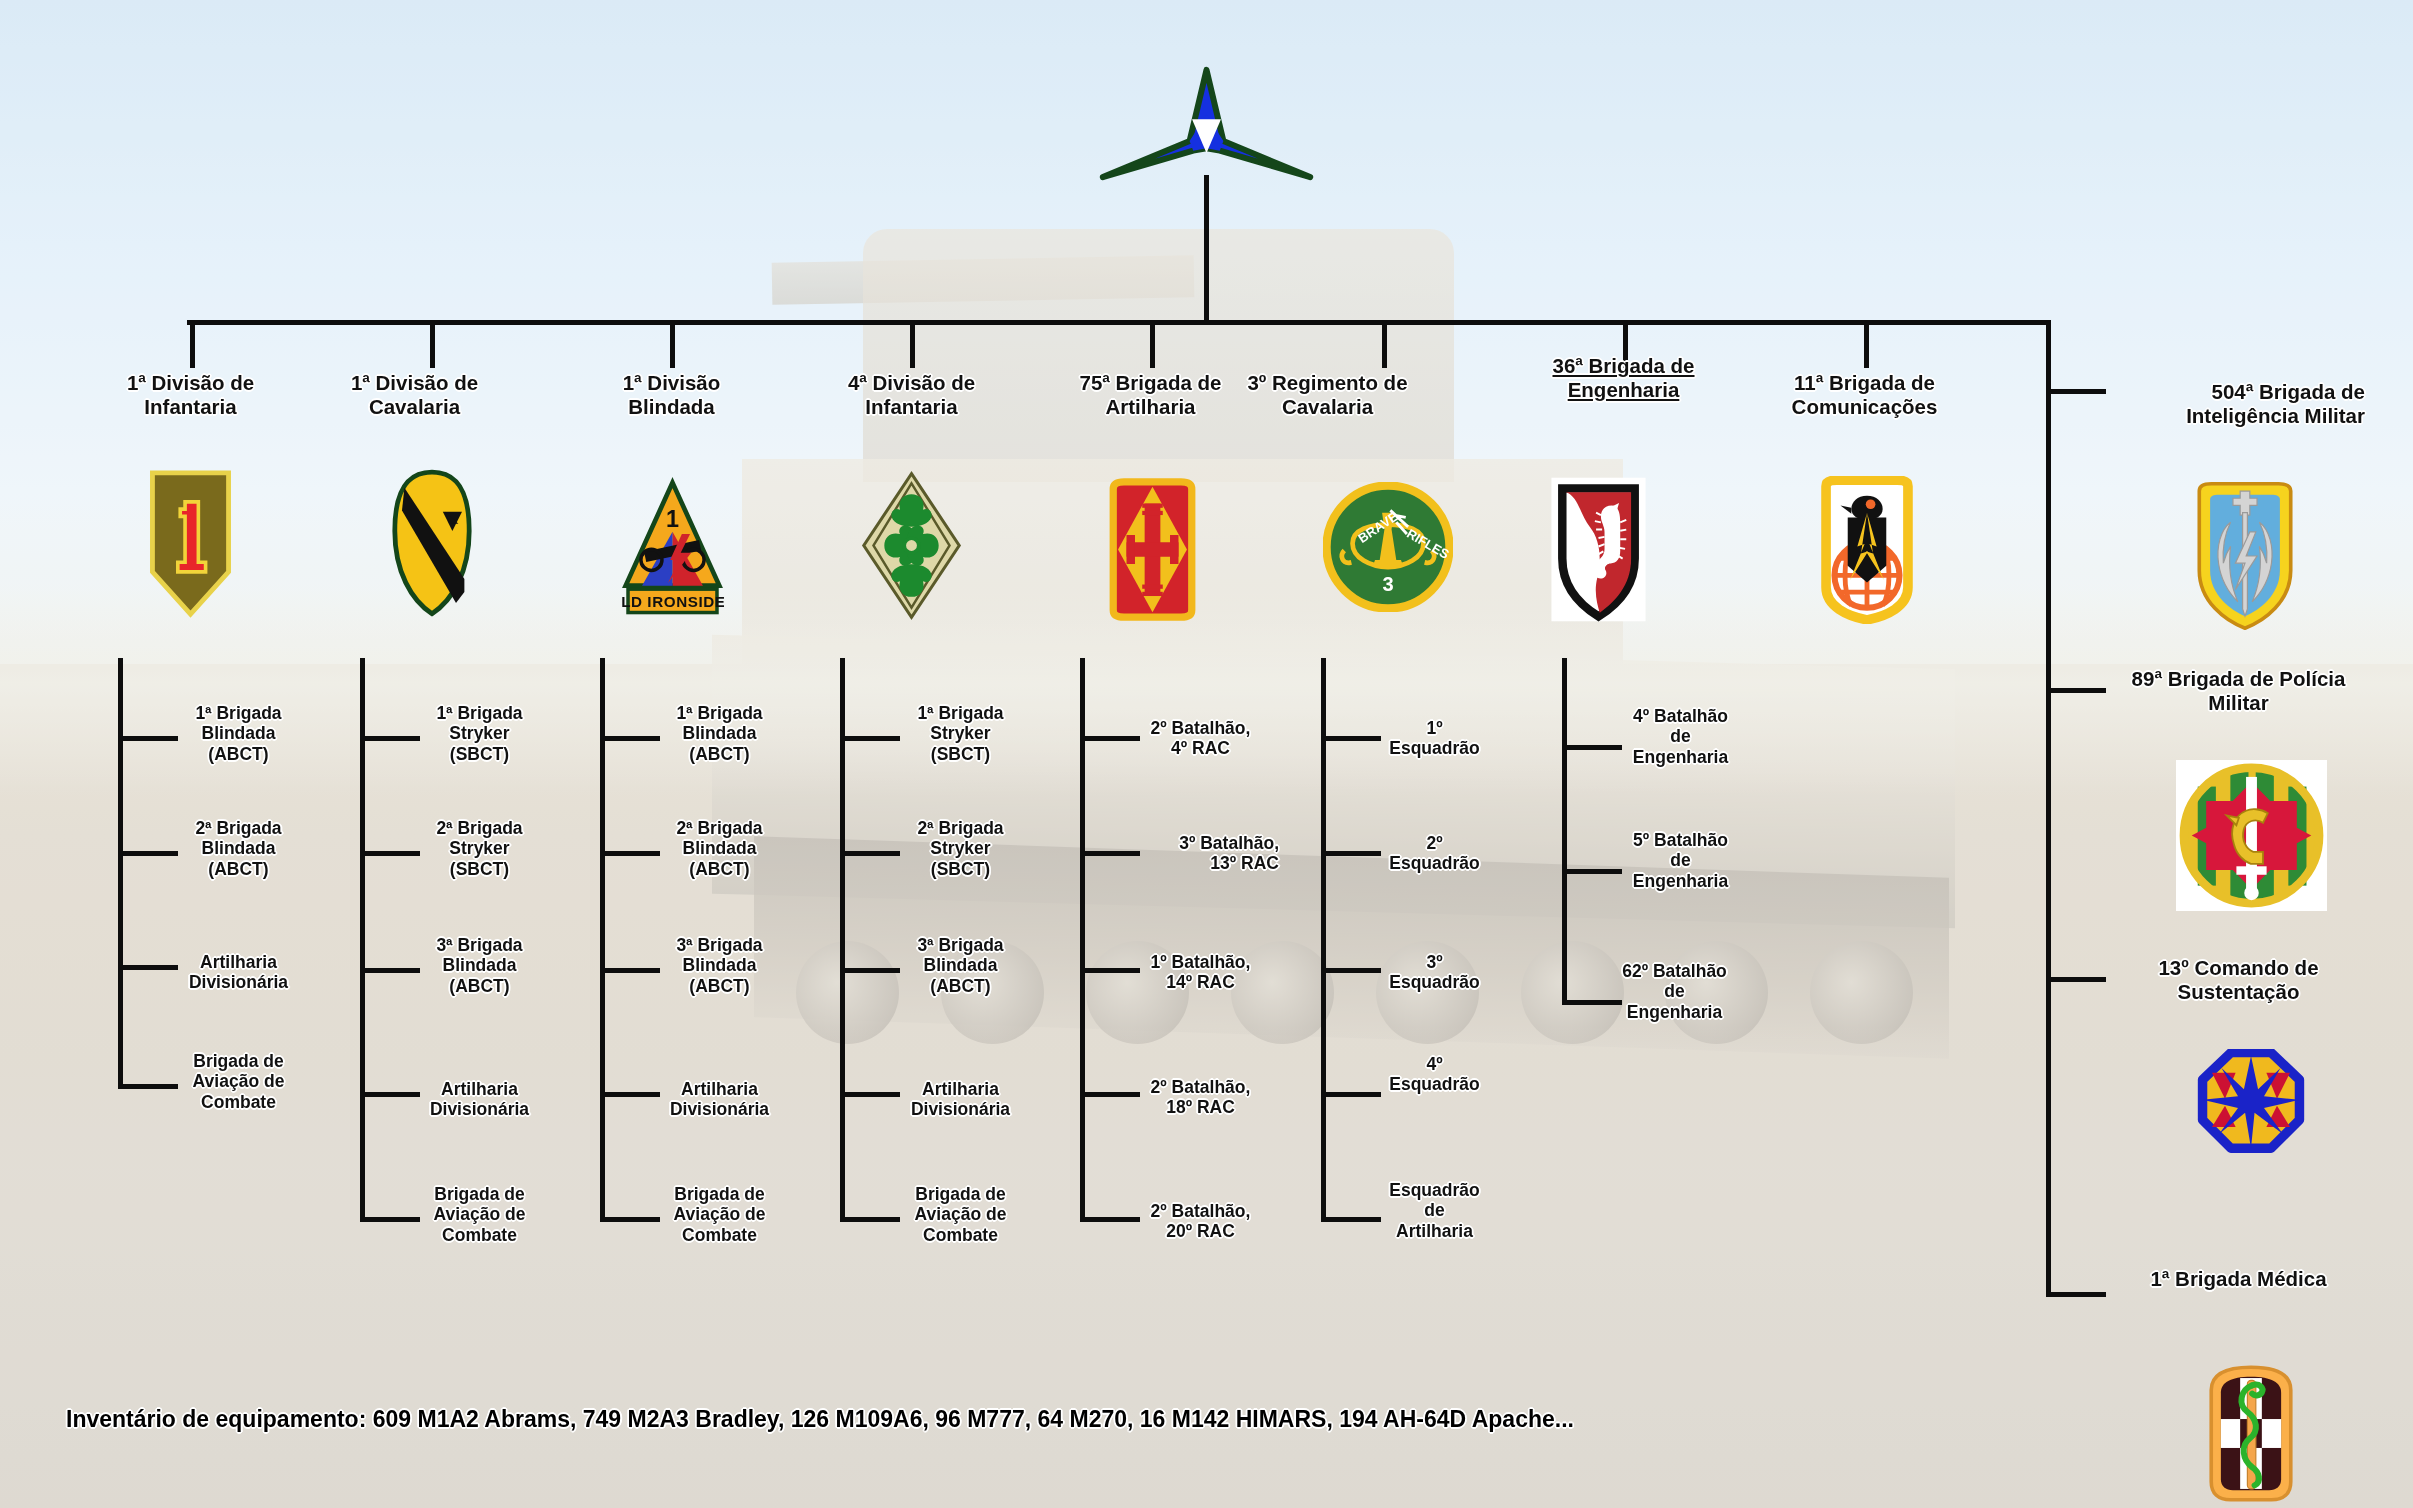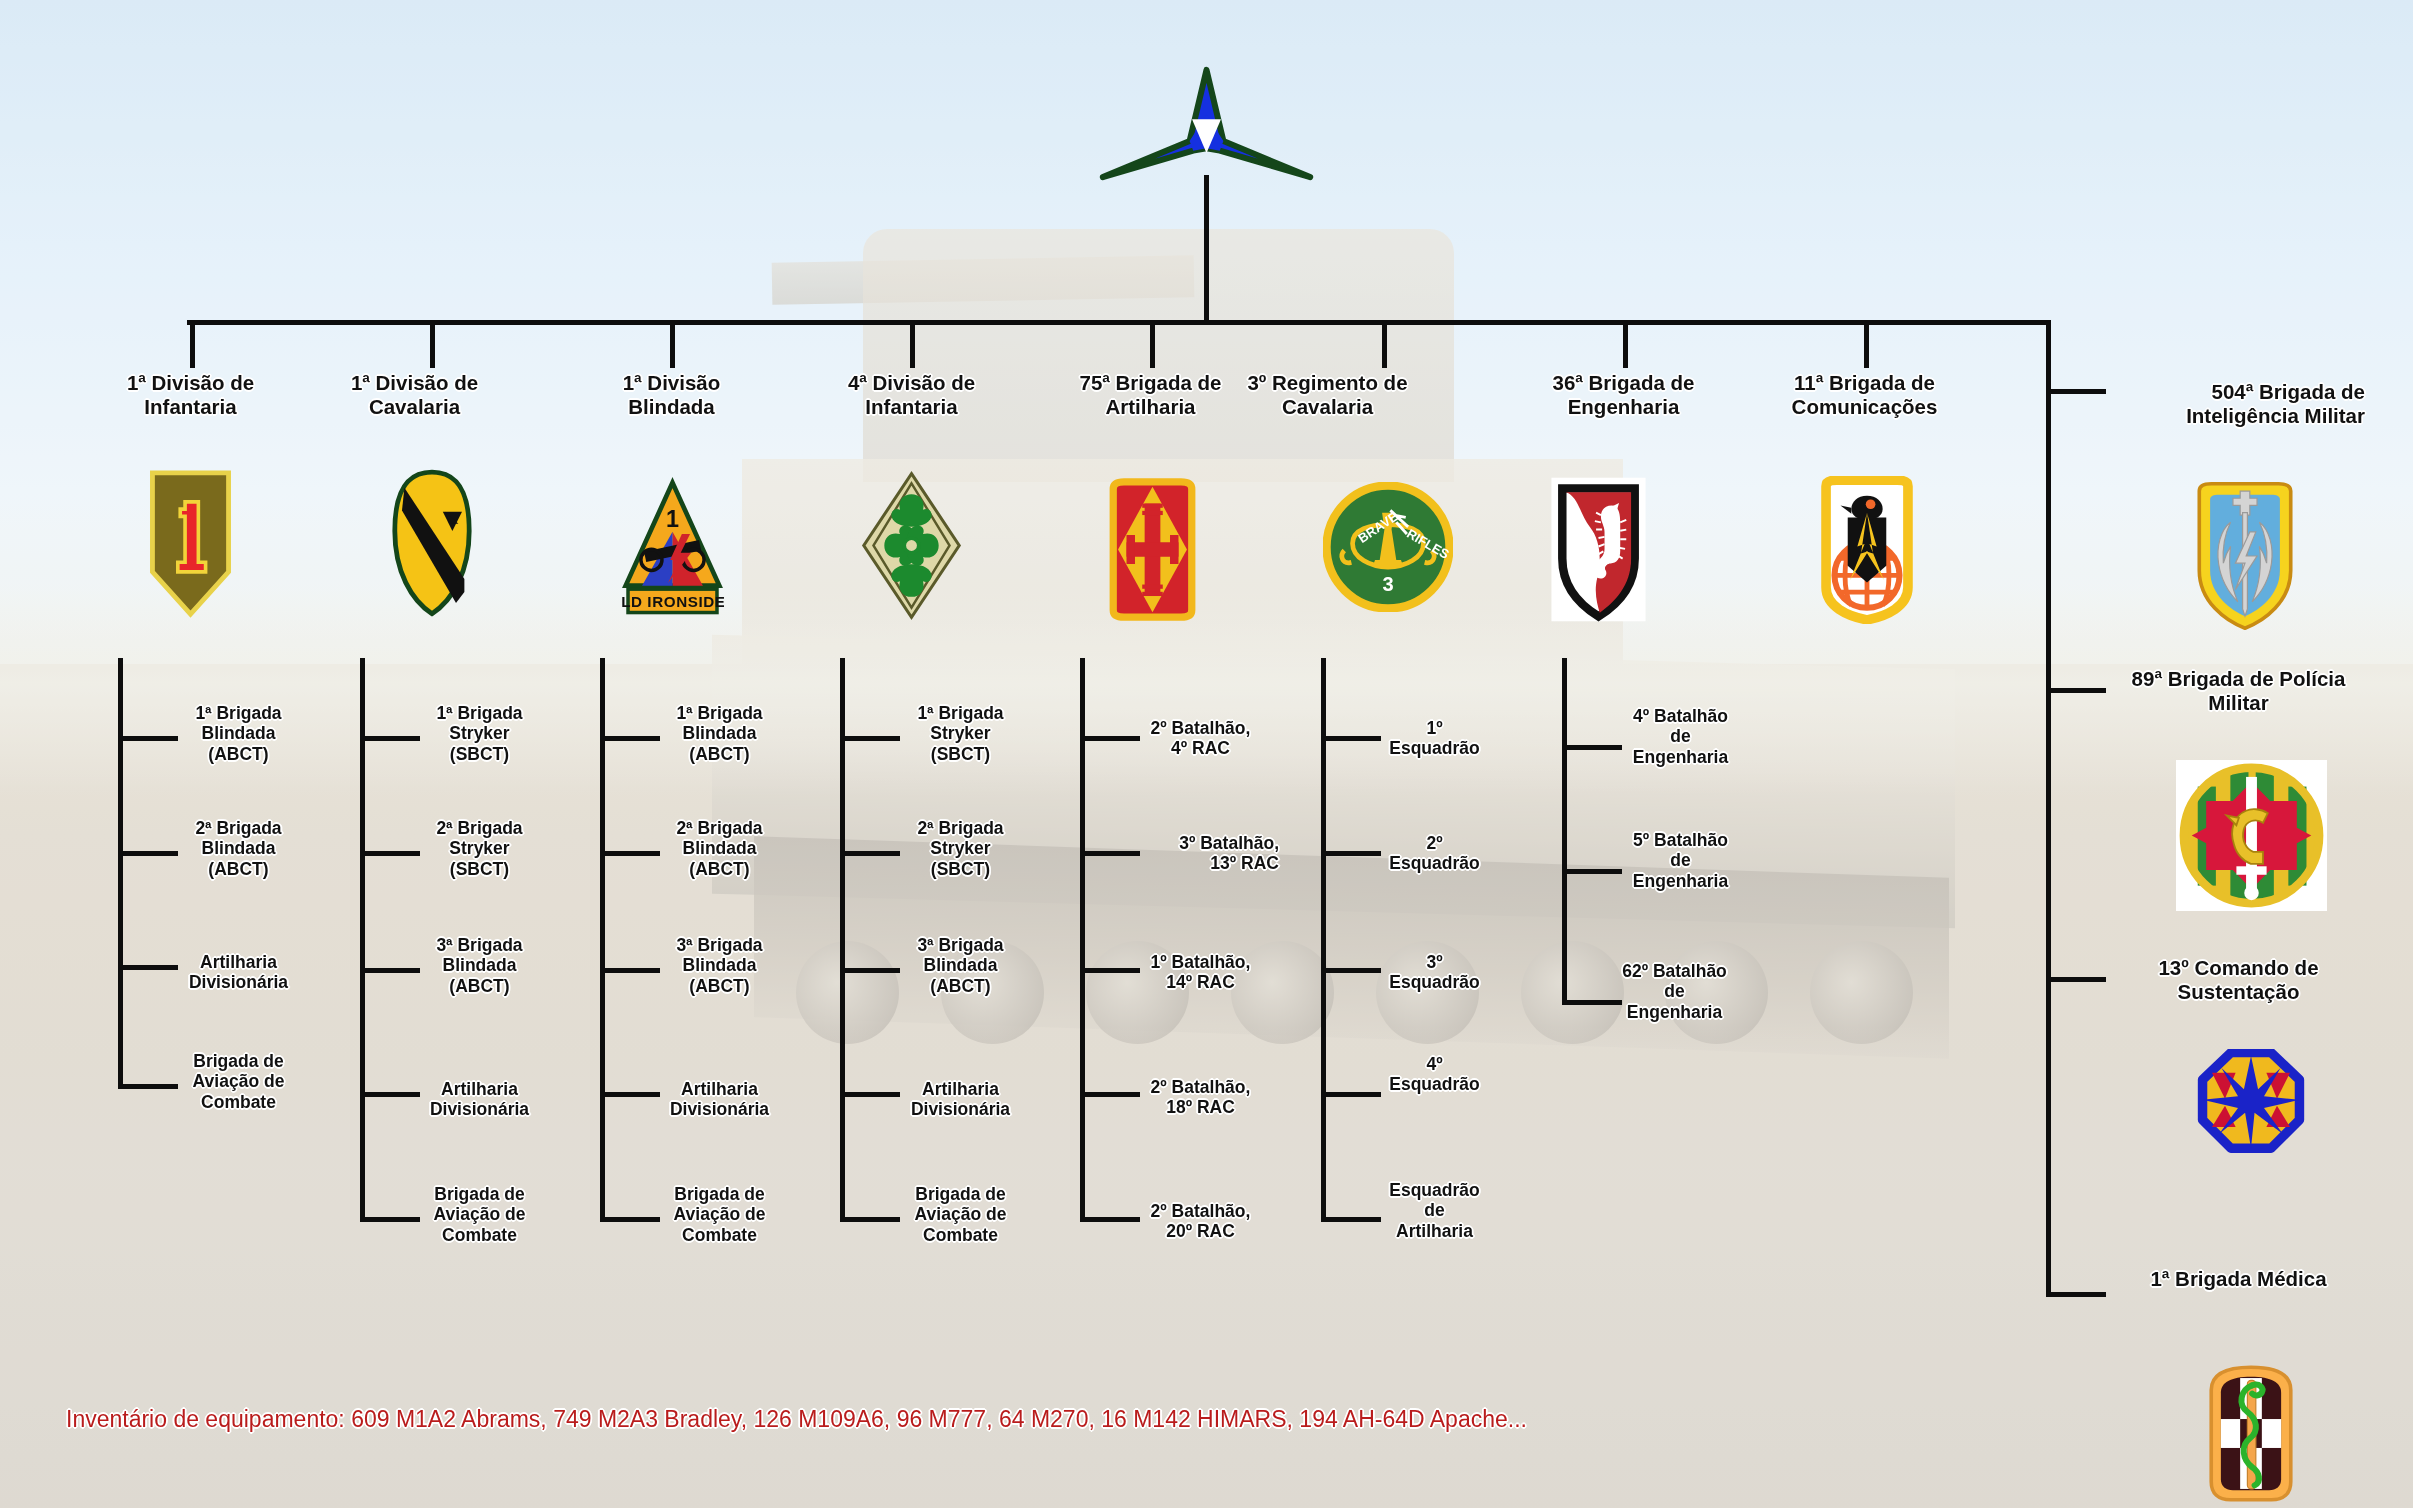--- a/index.html
+++ b/index.html
@@ -100,21 +100,21 @@
   }
   .sub {
     position: absolute; width: 157px; font-size: 17.5px;
   }
 
   
   .side-head { position: absolute; width: 253px; font-size: 20.5px; }
 
   .footer {
     position: absolute; left: 66px; top: 1406px; width: 2051px;
-    text-align: left; font-size: 23px; font-weight: 400; color: #b91c1c;
+    text-align: left; font-size: 23px; font-weight: 700; color: #000000;
     text-shadow:
       -1.2px -1.2px 0 #fff, 1.2px -1.2px 0 #fff, -1.2px 1.2px 0 #fff, 1.2px 1.2px 0 #fff,
       -1.8px 0 0 #fff, 1.8px 0 0 #fff, 0 -1.8px 0 #fff, 0 1.8px 0 #fff;
   }
 
   
   .army-logo { position: absolute; left: 63px; top: 48px; width: 160px; }
   .army-box {
     width: 160px; height: 151px; background: #000;
     border: 7.2px solid #FFC20E; border-radius: 15.7px;
@@ -363,21 +363,21 @@
   <div class="sub txt" style="left:1356px; top:833px;">2º
 Esquadrão</div>
   <div class="sub txt" style="left:1356px; top:952px;">3º
 Esquadrão</div>
   <div class="sub txt" style="left:1356px; top:1054px;">4º
 Esquadrão</div>
   <div class="sub txt" style="left:1356px; top:1180px;">Esquadrão
 de
 Artilharia</div>
 
-  <div class="col-head txt" style="left:1533px; top:371px;">36ª Brigada de Engenharia</div>
+  <div class="col-head txt" style="left:1533px; top:354px;text-decoration:underline;">36ª Brigada de Engenharia</div>
   <div class="patch-wrap" style="left:1502px; top:471px; width:193px; height:157px;">
     <svg width="181" height="151" viewBox="0 0 150 125">
       <rect x="36" y="3" width="78" height="119" fill="#ffffff"></rect>
       <path d="M45 12 H105 V70 C105 95 88 110 75 118 C62 110 45 95 45 70 Z" fill="#ffffff" stroke="#111" stroke-width="7"></path>
       <path d="M48 15 C58 18 60 34 68 44 C76 54 78 70 74 86 C71 98 74 108 76 115 C88 106 102 93 102 70 V15 Z" fill="#C1272D"></path>
       <g fill="#ffffff">
         <path d="M86 26 C80 26 77 30 77 35 C77 40 80 43 80 48 L80 62 C80 68 76 70 73 73 C69 77 69 84 74 86 C79 88 83 84 81 80 C79 77 82 74 85 74 C90 74 93 70 93 64 L93 40 C93 34 92 26 86 26 Z"></path>
         <path d="M84 28 L92 24 L90 31 Z"></path>
       </g>
       <g stroke="#ffffff" stroke-width="1.6">

